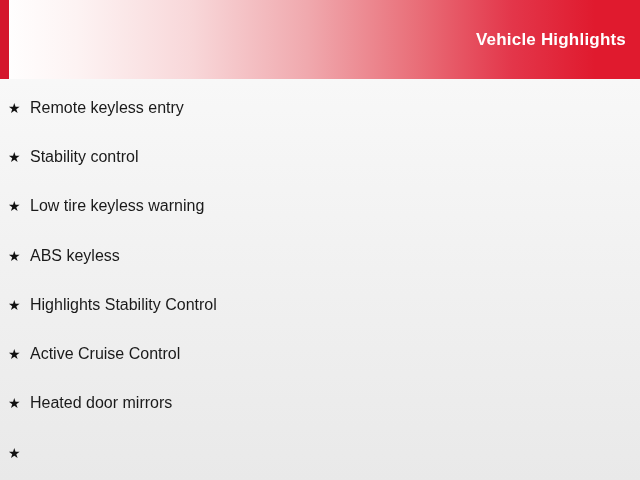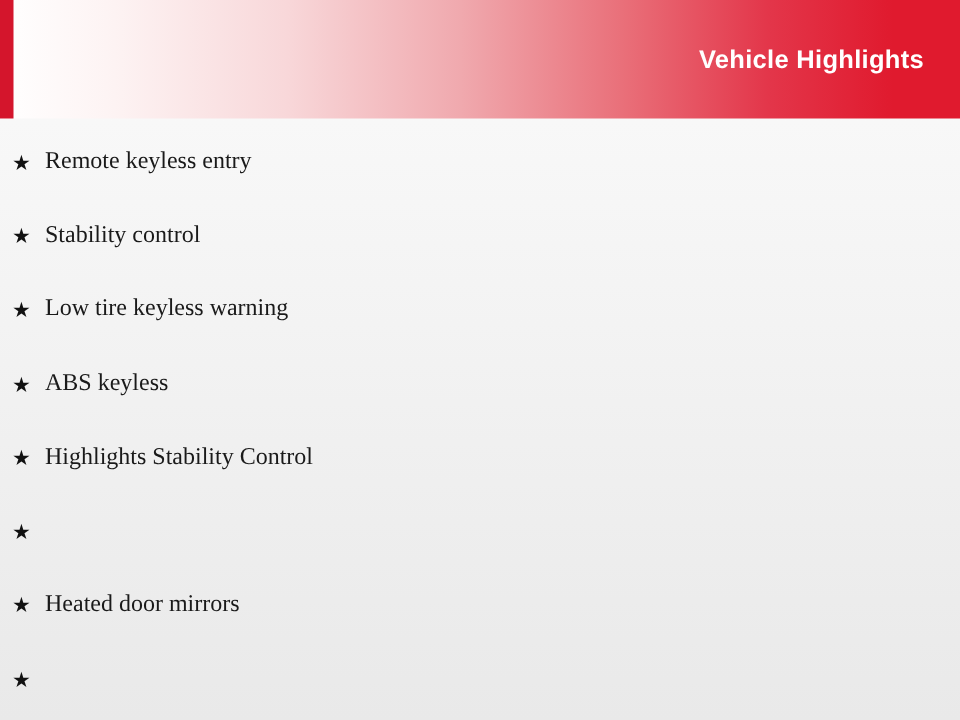--- a/index.html
+++ b/index.html
@@ -35,21 +35,21 @@
   .accent-bar {
     position: absolute;
     left: 0;
     top: 0;
     width: 9px;
     height: 79px;
     background: #d4152c;
   }
   .banner-title {
     margin: 0;
-    padding-right: 24px;
+    padding-right: 14px;
     font-size: 17px;
     font-weight: bold;
     color: #ffffff;
     letter-spacing: 0.2px;
   }
   .features {
     list-style: none;
     margin: 0;
     padding: 4px 0 0 0;
   }
@@ -62,21 +62,20 @@
   .star {
     width: 22px;
     font-size: 14px;
     color: #111111;
     line-height: 1;
     flex: 0 0 22px;
   }
   .feature-label {
     font-size: 16px;
     color: #1a1a1a;
-    font-family: Liberation Serif, serif;
   }
 </style>
 </head>
 <body>
 
 <div class="page">
 
   <header class="banner">
     <div class="accent-bar"></div>
     <h1 class="banner-title">Vehicle Highlights</h1>
@@ -98,20 +97,21 @@
     <li class="feature-row">
       <span class="star">★</span>
       <span class="feature-label">ABS keyless</span>
     </li>
     <li class="feature-row">
       <span class="star">★</span>
       <span class="feature-label">Highlights Stability Control</span>
     </li>
     <li class="feature-row">
       <span class="star">★</span>
+      <span class="feature-label">Active Cruise Control</span>
     </li>
     <li class="feature-row">
       <span class="star">★</span>
       <span class="feature-label">Heated door mirrors</span>
     </li>
     <li class="feature-row">
       <span class="star">★</span>
     </li>
   </ul>
 

